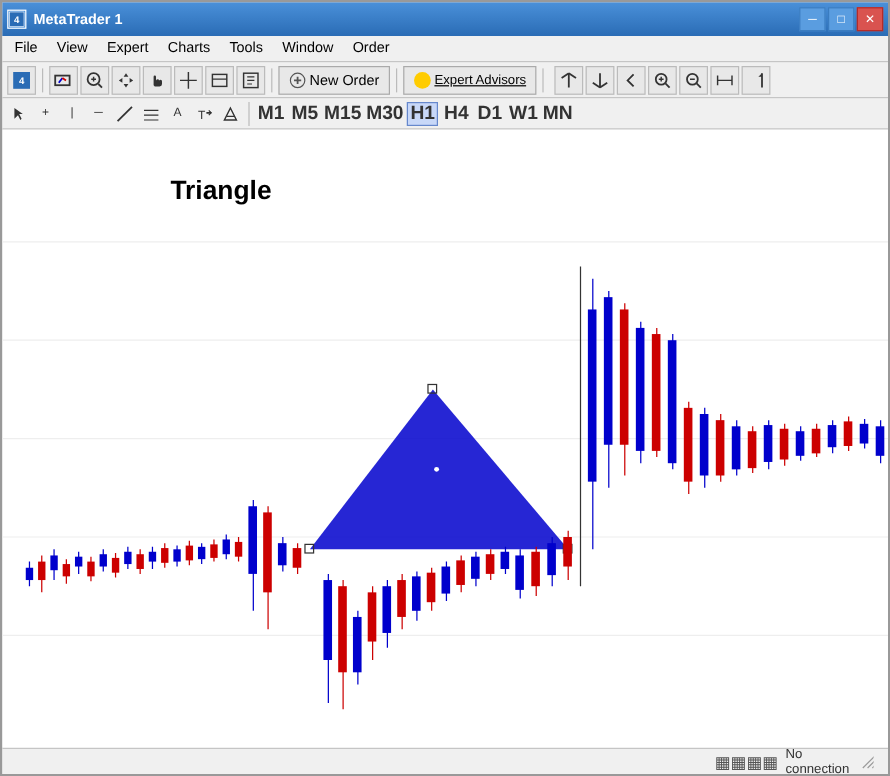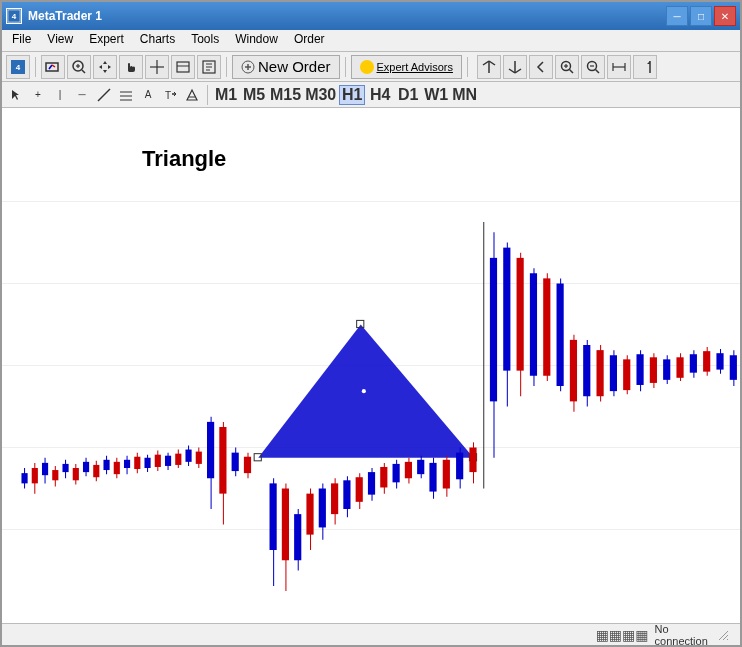--- a/index.html
+++ b/index.html
@@ -112,21 +112,21 @@
       height: 20px;
       background: #bbb;
       margin: 0 3px;
     }
     .new-order-btn {
       height: 24px;
       padding: 0 8px;
       background: #e8e8e8;
       border: 1px solid #aaa;
       cursor: pointer;
-      font-size: 15px;
+      font-size: 12px;
       display: flex;
       align-items: center;
       gap: 3px;
     }
     .expert-btn {
       height: 24px;
       padding: 0 8px;
       background: #e8e8e8;
       border: 1px solid #aaa;
       cursor: pointer;

